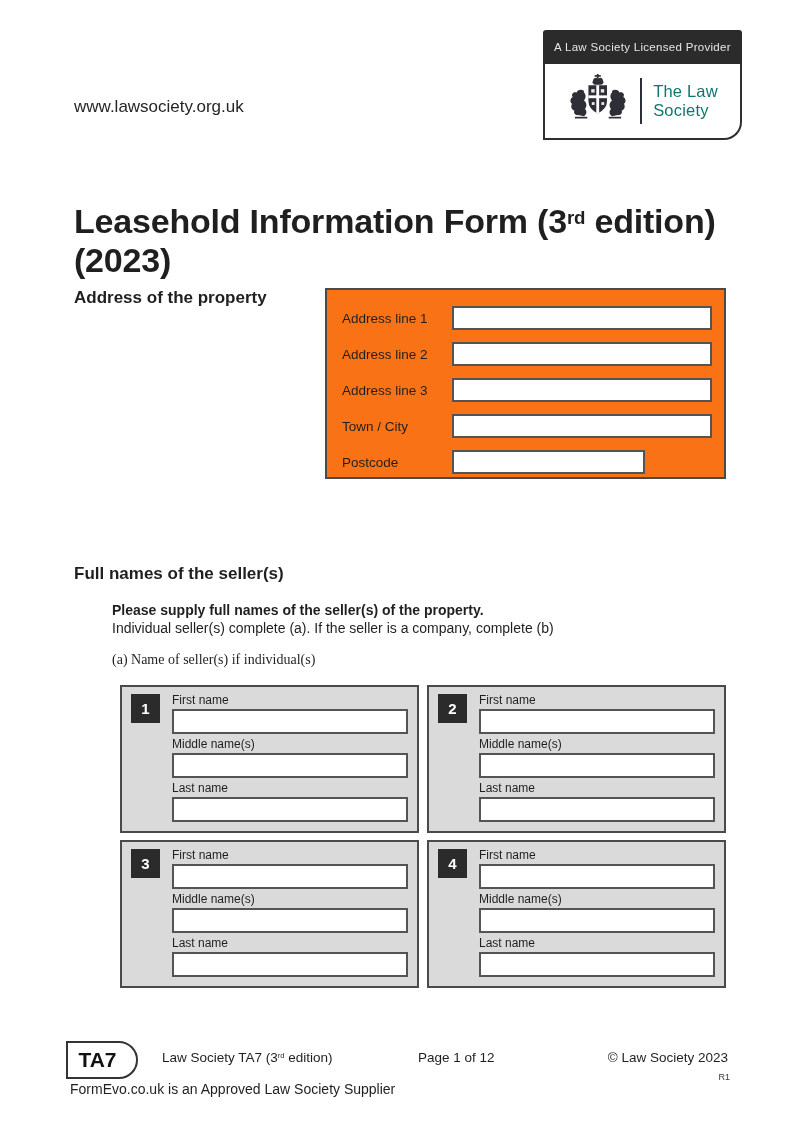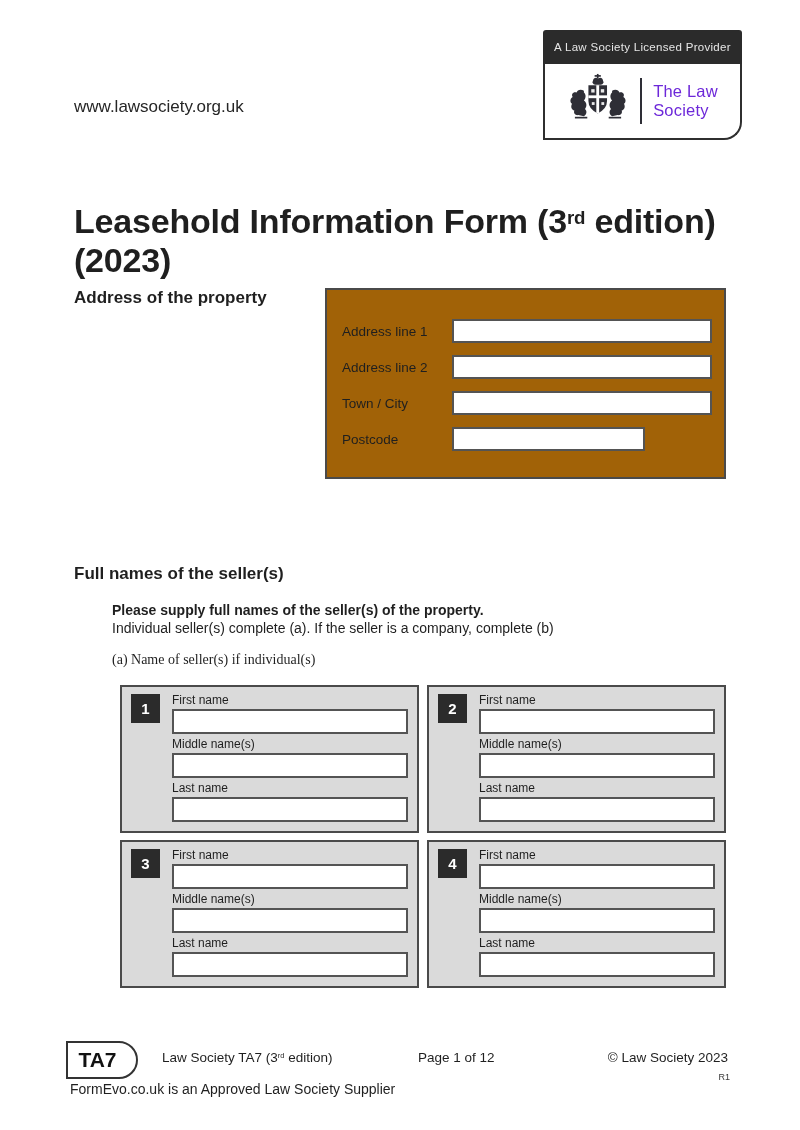--- a/index.html
+++ b/index.html
@@ -16,35 +16,35 @@
   .logo-banner {
     height:34px; background:#2b2b2b; color:#e6e6e6; font-size:11.5px; letter-spacing:.3px;
     display:flex; align-items:center; justify-content:center; border-radius:3px 3px 0 0;
   }
   .logo-body {
     height:76px; background:#fff; border:2px solid #2f2f2f; border-top:none;
     border-radius:0 0 18px 0; display:flex; align-items:center; justify-content:center; gap:11px;
     padding:0 6px;
   }
   .logo-divider { width:2px; height:46px; background:#2e2e36; }
-  .logo-text { font-size:16.5px; line-height:1.18; color:#6d28d9; font-weight:500; letter-spacing:.2px; }
+  .logo-text { font-size:16.5px; line-height:1.18; color:#0f766e; font-weight:500; letter-spacing:.2px; }
 
   
   .page-title { position:absolute; left:74px; top:202px; font-size:34px; font-weight:bold; color:#1f1f1f; letter-spacing:-.2px; }
   .page-title sup { font-size:.55em; vertical-align:baseline; position:relative; top:-.5em; }
 
   
   .section-heading { position:absolute; font-size:17px; font-weight:bold; color:#1f1f1f; }
   .h-address { left:74px; top:288px; }
   .h-sellers { left:74px; top:564px; }
 
   
   .address-panel {
     position:absolute; left:325px; top:288px; width:401px; height:191px;
-    background:#a16207; border:2px solid #4a4a4a; padding-top:29px;
+    background:#f97316; border:2px solid #4a4a4a; padding-top:16px;
   }
   .a-row { display:flex; align-items:center; margin:0 12px 12px 15px; height:24px; }
   .a-row label { width:110px; font-size:13.5px; color:#1f1f1f; }
   .a-input {
     height:24px; border:2px solid #545454; background:#fff; flex:1;
     font-family:inherit; font-size:14px; padding:0 4px; border-radius:0;
   }
   .a-input.short { flex:0 0 134px; }
 
   
@@ -128,20 +128,24 @@
   <div class="address-panel">
     <div class="a-row">
       <label>Address line 1</label>
       <input class="a-input" type="text" value="" style="">
     </div>
     <div class="a-row">
       <label>Address line 2</label>
       <input class="a-input" type="text" value="" style="">
     </div>
     <div class="a-row">
+      <label>Address line 3</label>
+      <input class="a-input" type="text" value="" style="">
+    </div>
+    <div class="a-row">
       <label>Town / City</label>
       <input class="a-input" type="text" value="" style="">
     </div>
     <div class="a-row">
       <label>Postcode</label>
       <input class="a-input short" type="text" value="" style="">
     </div>
   </div>
 
   <h2 class="section-heading h-sellers">Full names of the seller(s)</h2>

